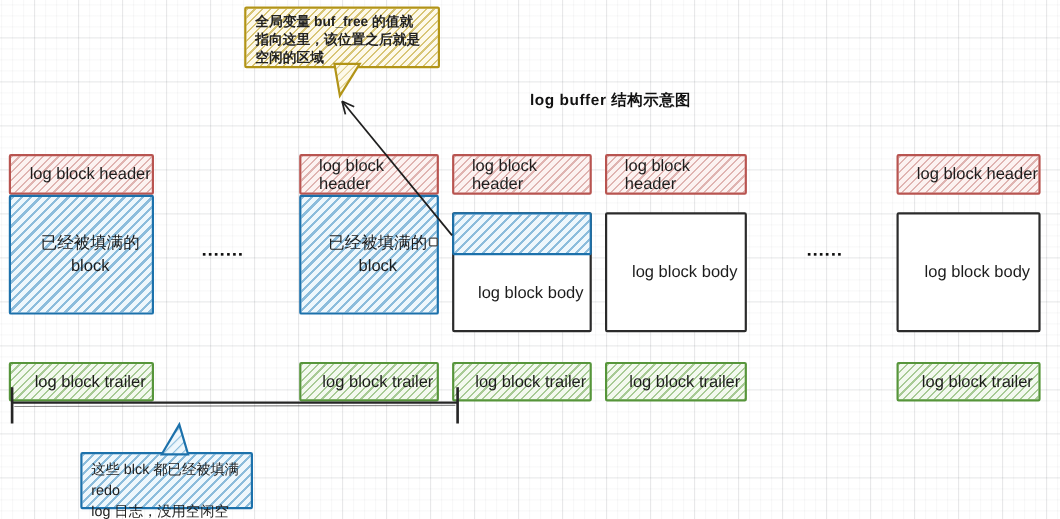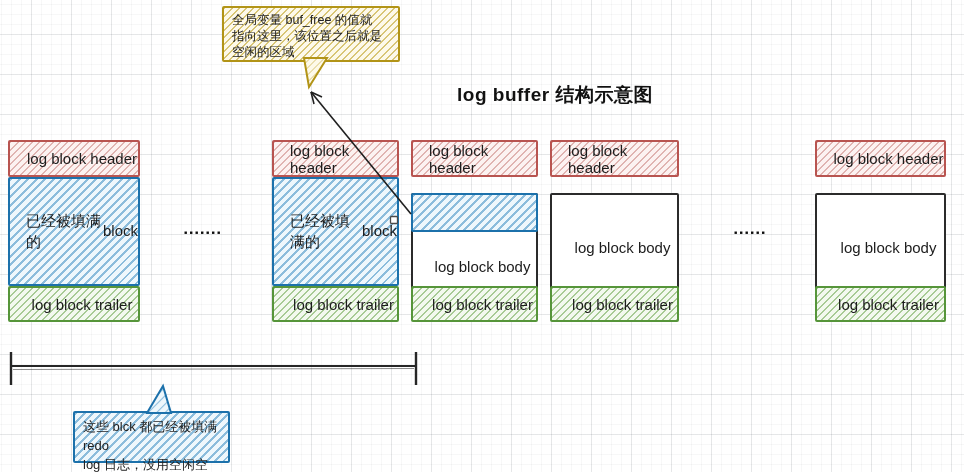--- a/index.html
+++ b/index.html
@@ -11,34 +11,34 @@
       linear-gradient(rgba(70,80,90,0.045) 1px, transparent 1px),
       linear-gradient(90deg, rgba(70,80,90,0.045) 1px, transparent 1px);
     background-size:40px 40px,40px 40px,10px 10px,10px 10px;
     background-position:-9px -6px,-9px -6px,-9px -6px,-9px -6px;
     color:#1c1c1c;
   }
   .abs{position:absolute;}
   
   .hatch-red{background-color:#fcf2f1;background-image:repeating-linear-gradient(135deg,rgba(189,104,99,0.45) 0,rgba(189,104,99,0.45) 1.4px,transparent 1.4px,transparent 5px);}
   .hatch-blue{background-color:#eef7fc;background-image:repeating-linear-gradient(135deg,rgba(59,140,193,0.55) 0,rgba(59,140,193,0.55) 2px,transparent 2px,transparent 6px);}
-  .hatch-green{background-color:#f3f9ef;background-image:repeating-linear-gradient(135deg,rgba(106,164,75,0.55) 0,rgba(106,164,75,0.55) 1.4px,transparent 1.4px,transparent 5px);}
-  .hatch-yellow{background-color:#fdf9ea;background-image:repeating-linear-gradient(135deg,rgba(186,155,22,0.55) 0,rgba(186,155,22,0.55) 1.4px,transparent 1.4px,transparent 5px);}
+  .hatch-green{background-color:#f3f9ef;background-image:repeating-linear-gradient(135deg,rgba(106,164,75,0.55) 0,rgba(106,164,75,0.55) 1.4px,transparent 1.4px,transparent 5px);margin-top:43px;}
+  .hatch-yellow{background-color:#fdf9ea;background-image:repeating-linear-gradient(135deg,rgba(186,155,22,0.55) 0,rgba(186,155,22,0.55) 1.4px,transparent 1.4px,transparent 5px);font-weight:bold;}
   
   .block{position:absolute;top:140px;height:182px;}
   .seg{position:absolute;left:0;right:12px;box-sizing:border-box;display:flex;align-items:center;justify-content:center;border-radius:2px;font-size:15px;padding-left:16px;}
   .seg.header{top:0;height:37px;border:2px solid #b85450;}
   .seg.bodyseg{top:37px;height:109px;}
   .seg.trailer{top:146px;height:36px;border:2px solid #56953a;}
-  .body-filled{border:2px solid #1c71ab;flex-direction:row;line-height:1.35;}
+  .body-filled{border:2px solid #1c71ab;flex-direction:column;line-height:1.35;}
   .body-empty{border:2px solid #2b2b2b;background:#ffffff;margin-top:16px;}
   .free-strip{position:absolute;left:-2px;right:-2px;top:-2px;height:39px;box-sizing:border-box;border:2px solid #1c71ab;border-radius:2px;}
   .body-label-low{padding-top:37px;}
   
-  .title{top:82px;left:420px;width:270px;text-align:center;font-size:19px;font-weight:bold;color:#111;letter-spacing:0.5px;}
+  .title{top:82px;left:420px;width:270px;text-align:center;font-size:14px;font-weight:bold;color:#111;letter-spacing:0.5px;}
   
   .callout{box-sizing:border-box;border-radius:2px;padding:5px 8px;white-space:pre-line;color:#222;}
   .callout.yellow{top:6px;left:222px;width:178px;height:56px;border:2px solid #b29417;font-size:12.5px;line-height:1.26;}
   .callout.blue{top:411px;left:73px;width:157px;height:52px;border:2px solid #1c71ab;font-size:13px;line-height:1.45;}
   
   .dots{font-size:5px;letter-spacing:2.5px;color:#0d0d0d;height:10px;line-height:10px;}
   .dots.left{top:227px;left:184px;}
   .dots.right{top:227px;left:734px;}
   
   #overlay{position:absolute;left:0;top:0;pointer-events:none;}

